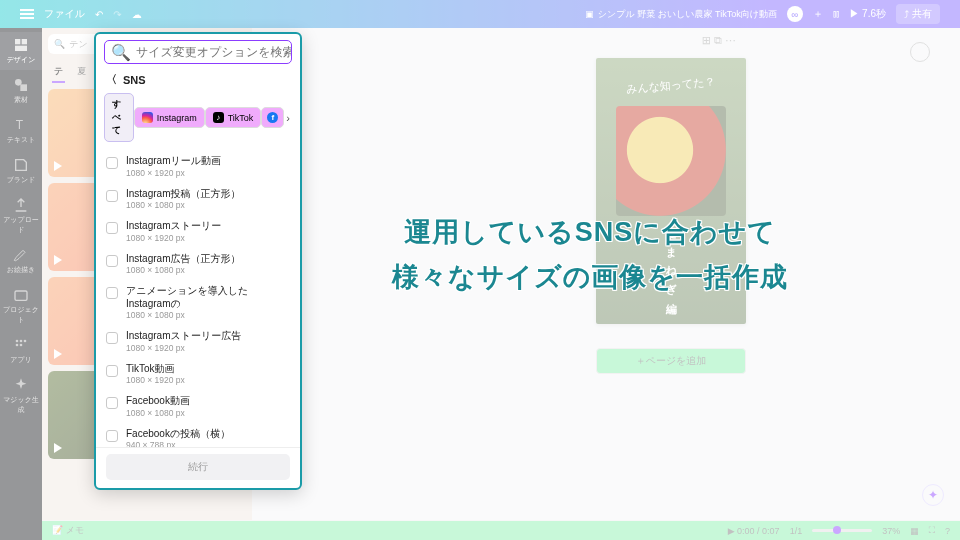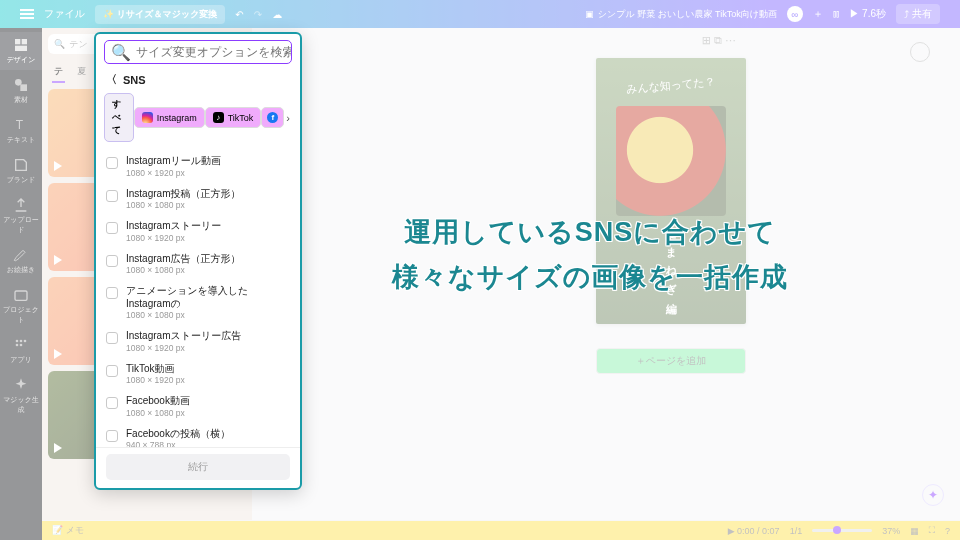--- a/index.html
+++ b/index.html
@@ -39,21 +39,21 @@
   .canvaswrap .ruler-icons { position: absolute; top: 6px; right: 50%; transform: translateX(130px); display: flex; gap: 8px; color: #aaa; font-size: 11px; }
   .canvaswrap .refresh { position: absolute; top: 14px; right: 30px; width: 20px; height: 20px; border: 1.5px solid #bbb; border-radius: 50%; }
   .canvaswrap .page { position: absolute; top: 30px; left: 50%; transform: translateX(-10px); width: 150px; height: 266px; background: linear-gradient(180deg,#8fa97a 0%, #6e8560 100%); border-radius: 2px; box-shadow: 0 1px 4px rgba(0,0,0,0.1); display: flex; flex-direction: column; align-items: center; justify-content: space-between; padding: 20px 8px 24px; color: #fff; }
   .canvaswrap .page .arc { font-family: cursive; font-size: 11px; transform: rotate(-5deg); }
   .canvaswrap .page .mid { width: 110px; height: 110px; border-radius: 4px; background: radial-gradient(circle at 40% 40%, #f0d060 0 35%, #c84030 36% 70%, #5a6b4a 71%); margin-top: 10px; }
   .canvaswrap .page .vert { writing-mode: vertical-rl; font-size: 11px; letter-spacing: 6px; font-weight: 600; }
   .canvaswrap .addpage { position: absolute; top: 320px; left: 50%; transform: translateX(-10px); width: 150px; border: 1px solid #e2e2e2; background: #86efac; border-radius: 4px; text-align: center; font-size: 10px; color: #777; padding: 5px 0; }
   .canvaswrap .spark { position: absolute; right: 16px; bottom: 14px; width: 22px; height: 22px; border: 1px solid #d9d0ff; border-radius: 50%; display: flex; align-items: center; justify-content: center; color: #8b3dff; font-size: 12px; }
 
   
-  .bottombar { position: absolute; bottom: 0; left: 42px; right: 0; height: 20px; background: #fde047; border-top: 1px solid #eee; display: flex; align-items: center; font-size: 9px; color: #777; padding: 0 10px; gap: 10px; }
+  .bottombar { position: absolute; bottom: 0; left: 42px; right: 0; height: 20px; background: #86efac; border-top: 1px solid #eee; display: flex; align-items: center; font-size: 9px; color: #777; padding: 0 10px; gap: 10px; }
   .bottombar .sbspacer { flex: 1; }
   .bottombar .slider { width: 60px; height: 3px; background: #ddd; border-radius: 2px; position: relative; }
   .bottombar .slider::after { content: ""; position: absolute; left: 34%; top: -3px; width: 8px; height: 8px; border-radius: 50%; background: #8b3dff; }
 
   
   .popover { position: absolute; top: 32px; left: 94px; width: 208px; height: 458px; background: #fff; border: 2px solid #1a9ba8; border-radius: 6px; box-shadow: 0 4px 18px rgba(0,0,0,0.18); z-index: 20; display: flex; flex-direction: column; padding: 6px 0 0; }
   .popover .psearch { margin: 0 8px 6px; border: 1.5px solid #8b3dff; border-radius: 5px; height: 24px; display: flex; align-items: center; padding: 0 6px; gap: 5px; }
   .popover .psearch input { border: none; outline: none; font-size: 12px; flex: 1; color: #333; }
   .popover .crumb { display: flex; align-items: center; gap: 6px; padding: 2px 10px 6px; font-size: 11px; font-weight: 700; color: #222; }
   .popover .chips { display: flex; align-items: center; padding: 0 8px 8px; }
@@ -74,21 +74,20 @@
     text-shadow: -1px 0 #fff, 1px 0 #fff, 0 -1px #fff, 0 1px #fff, -1px -1px #fff, 1px 1px #fff, -1px 1px #fff, 1px -1px #fff; }
 
   .svgfill { fill: currentColor; }
 </style>
 </head>
 <body>
 
 <div class="topbar">
   <div class="hamburger"></div>
   <span>ファイル</span>
-  <span class="pill">✨ <span>リサイズ＆マジック変換</span></span>
   <span>↶</span>
   <span style="opacity:.5">↷</span>
   <span>☁</span>
   <div class="spacer"></div>
   <div class="titlewrap">
     <span>▣</span>
     <span>シンプル 野菜 おいしい農家 TikTok向け動画</span>
   </div>
   <div class="circle">∞</div>
   <span>＋</span>

